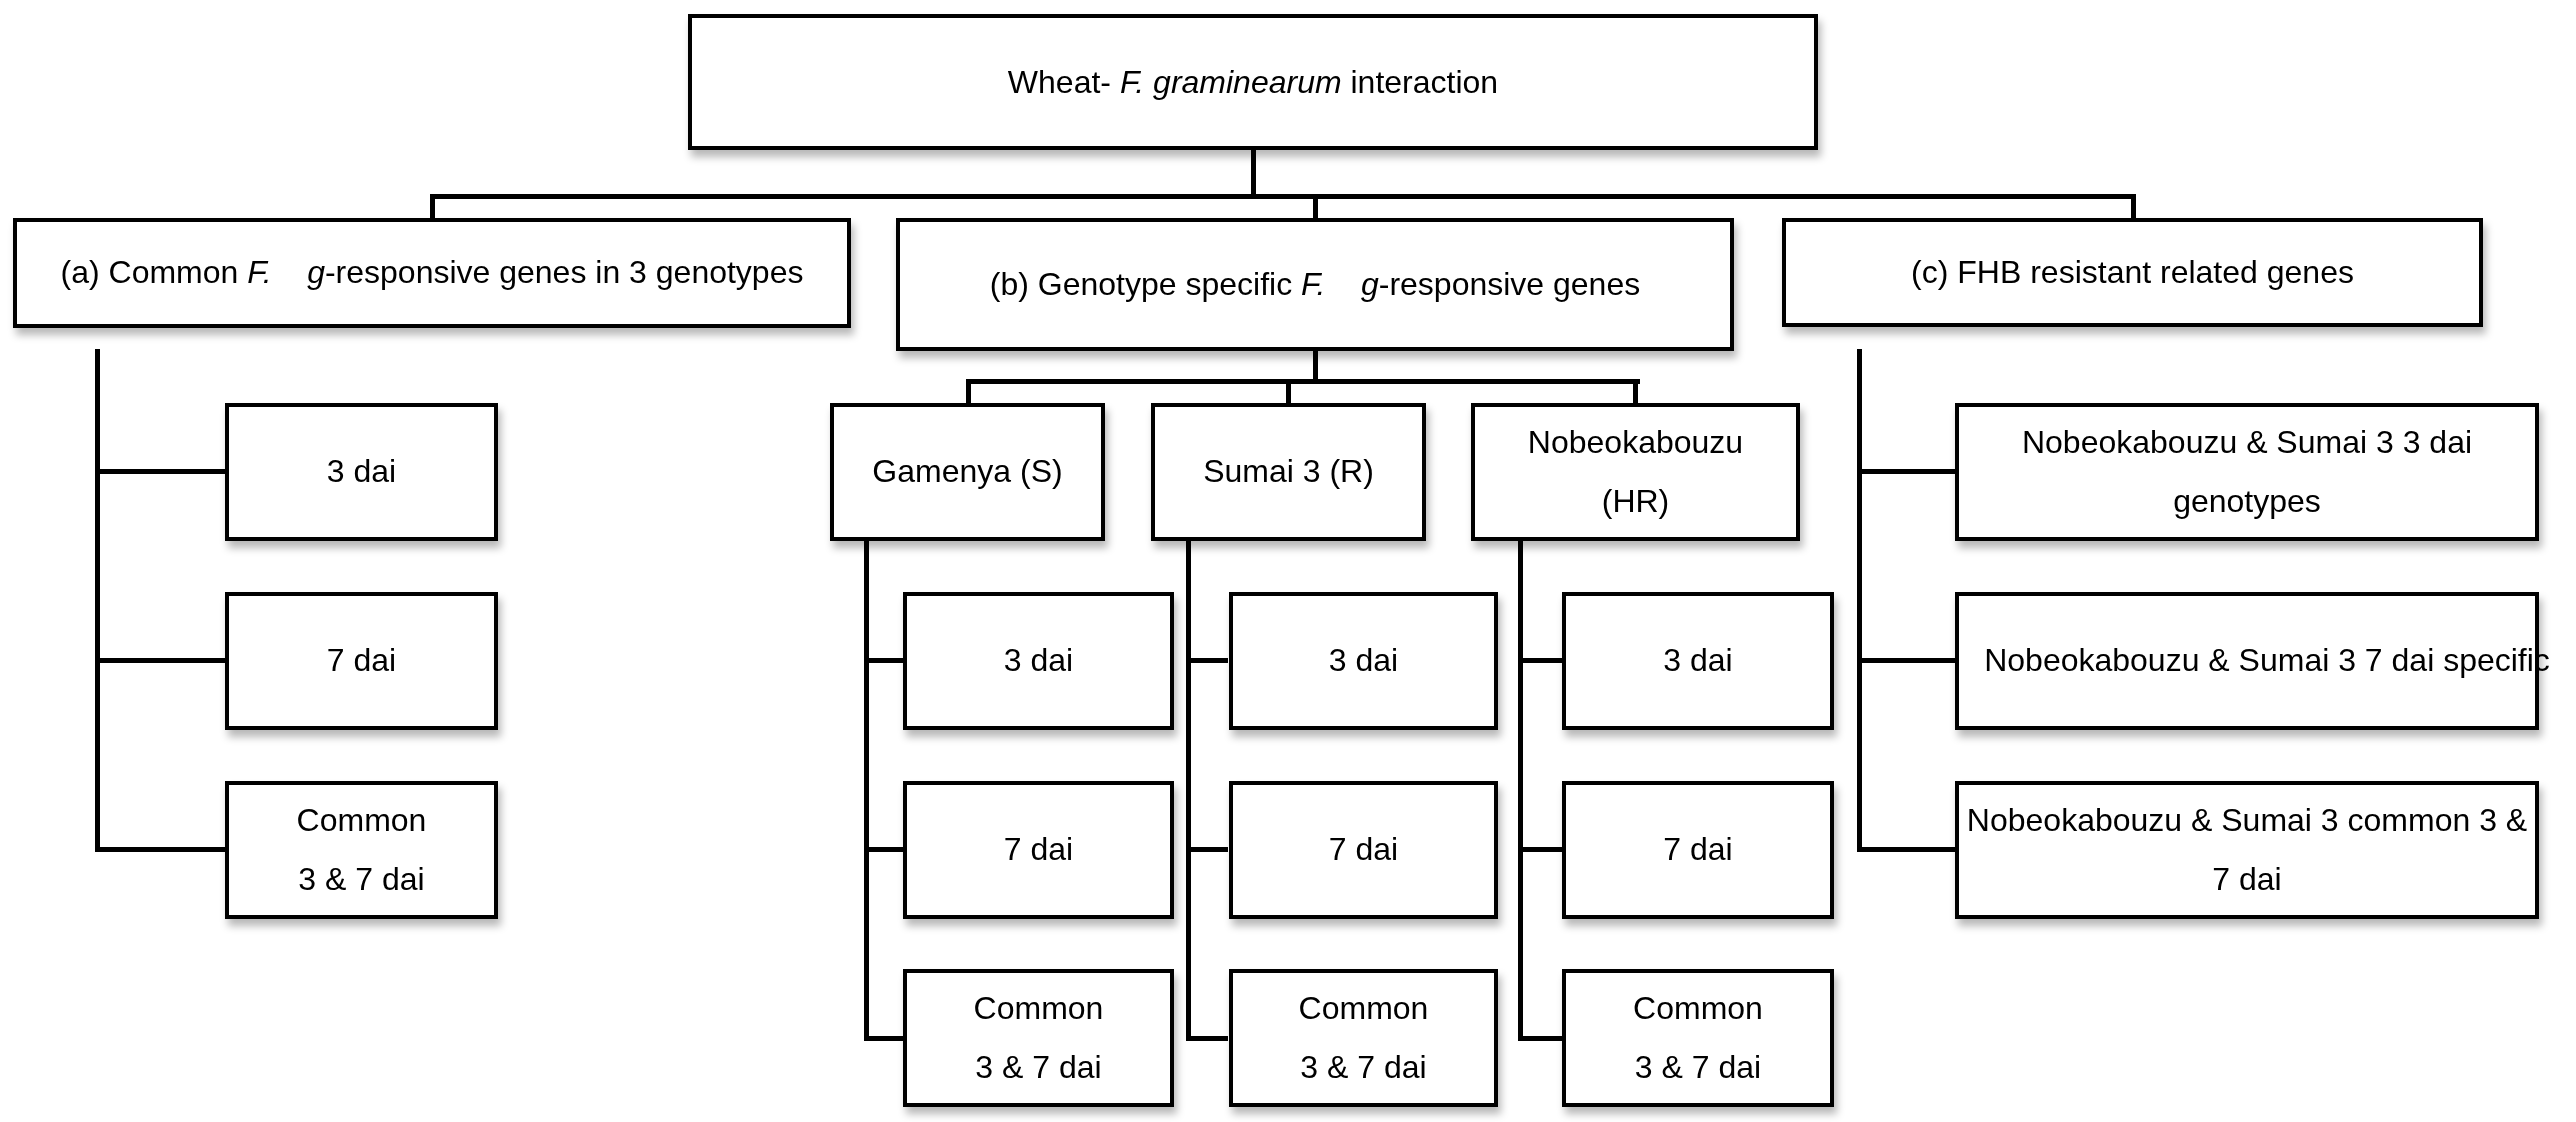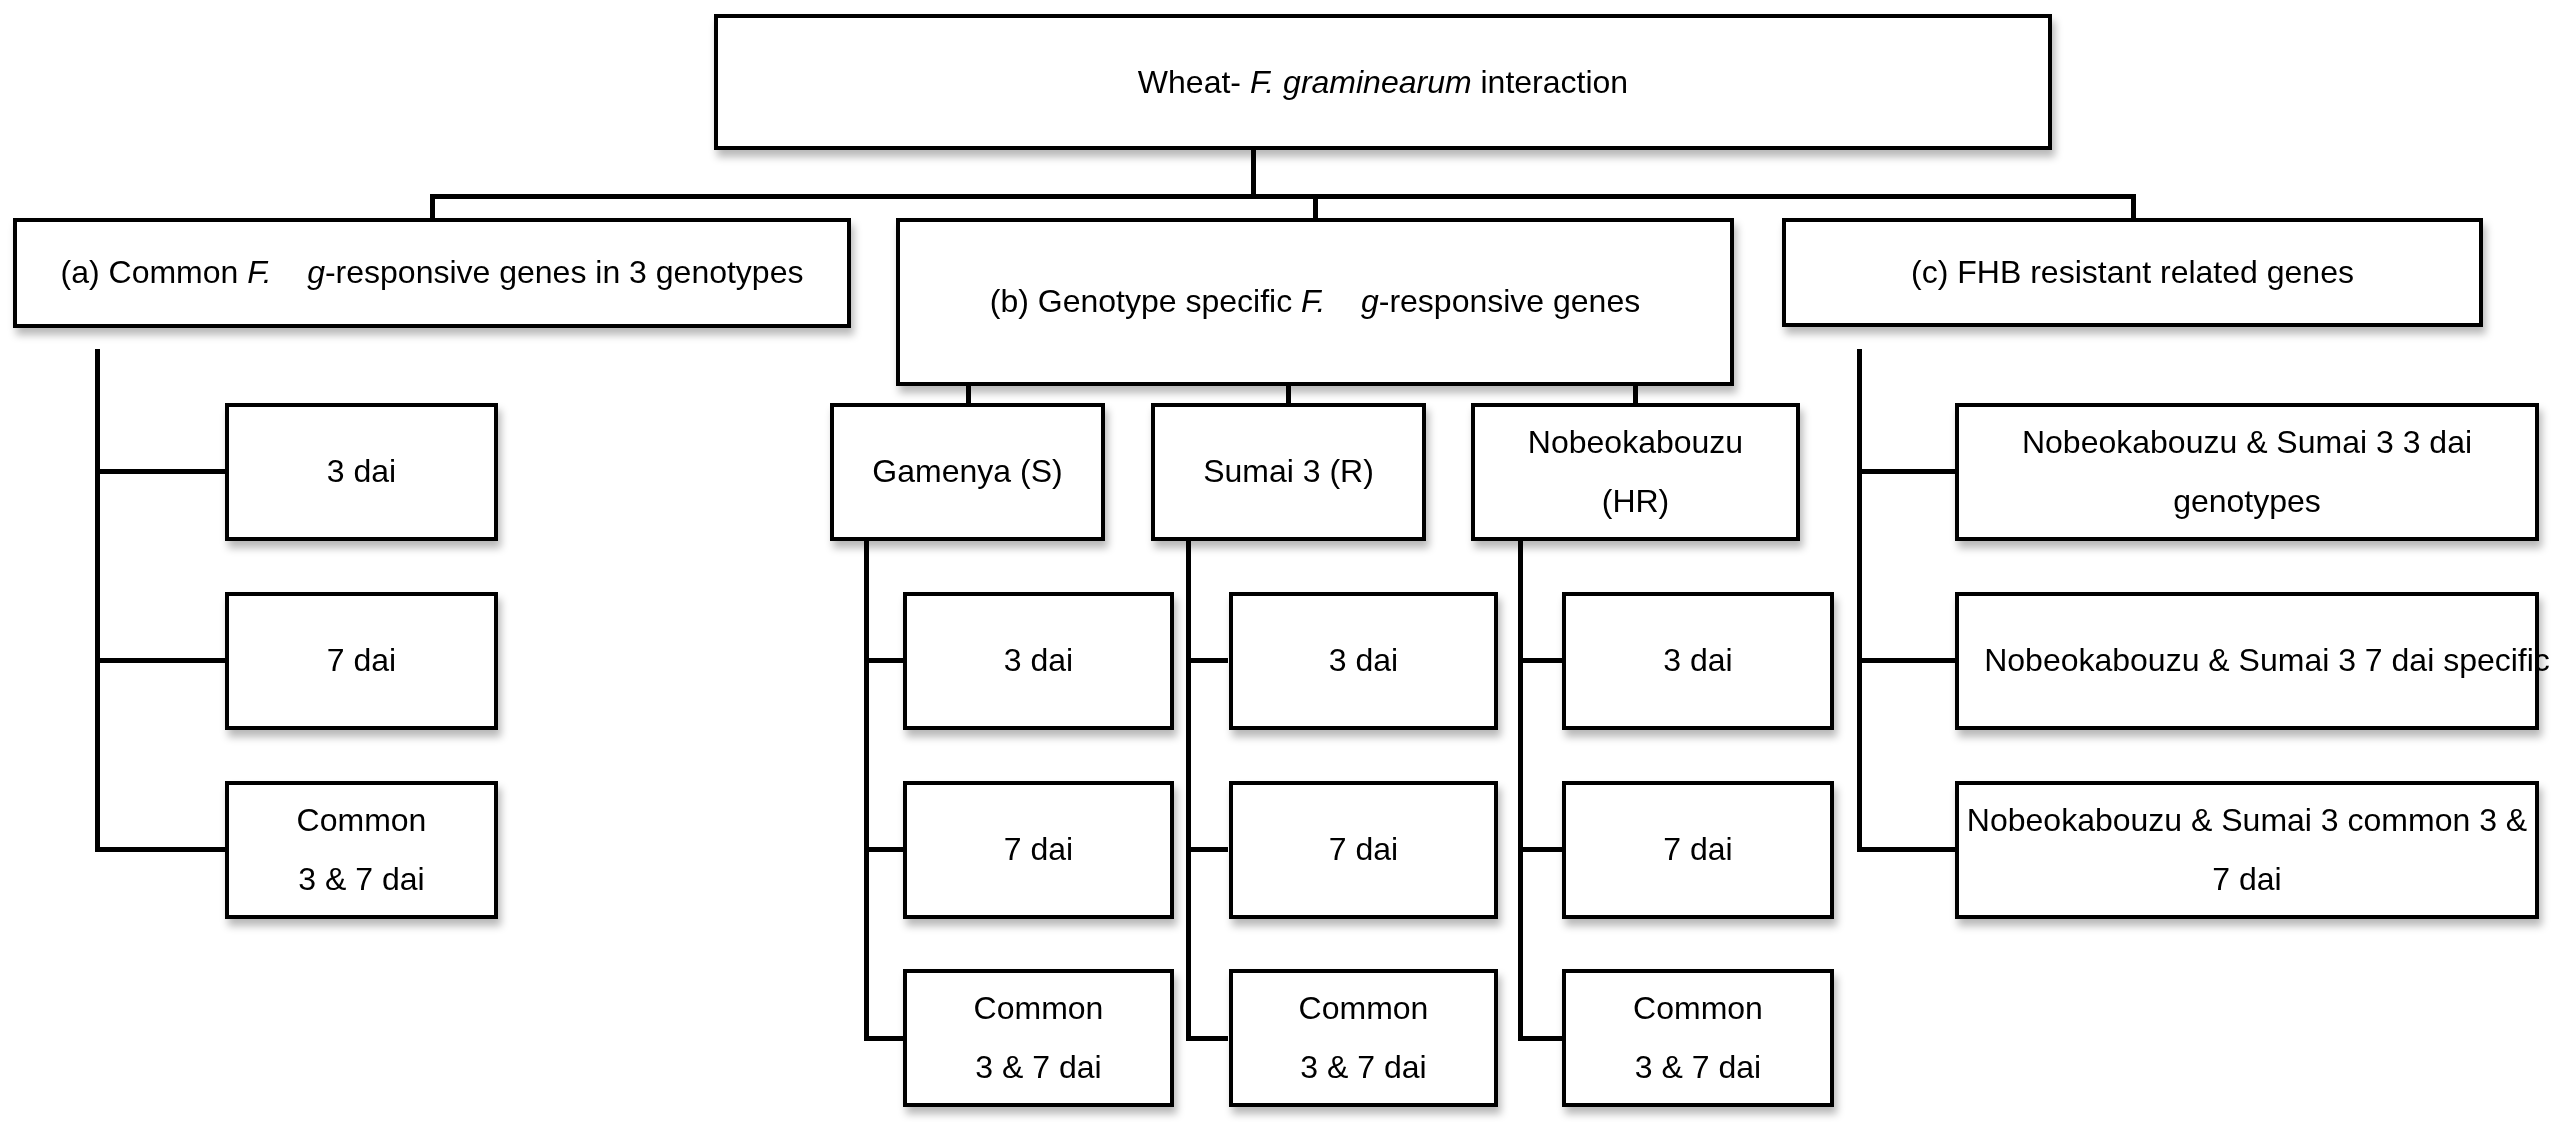--- a/index.html
+++ b/index.html
@@ -73,29 +73,29 @@
   <div class="conn" style="left:1518px; top:538px;  width:4.5px;  height:503px;"></div>
   <div class="conn" style="left:1518px; top:658px; width:44px; height:4.5px;"></div>
   <div class="conn" style="left:1518px; top:847px; width:44px; height:4.5px;"></div>
   <div class="conn" style="left:1518px; top:1036px; width:44px; height:4.5px;"></div>
 
   <div class="conn" style="left:1857px; top:349px;  width:4.5px;    height:503px;"></div>
   <div class="conn" style="left:1857px; top:469px;  width:99px;  height:4.5px;"></div>
   <div class="conn" style="left:1857px; top:658px; width:99px;  height:4.5px;"></div>
   <div class="conn" style="left:1857px; top:847px; width:99px;  height:4.5px;"></div>
 
-  <div class="box" style="left:714px; top:14.3px; width:1338px; height:136px;">
+  <div class="box" style="left:688px; top:14.3px; width:1130px; height:136px;">
     <span class="line"><span class="part">Wheat- </span><span class="part italic">F. graminearum</span><span class="part"> interaction</span></span>
   </div>
 
   <div class="box" style="left:13px; top:218px; width:838px; height:110px;">
     <span class="line"><span class="part">(a) Common </span><span class="part italic">F.</span><span class="part">&nbsp;&nbsp;&nbsp;&nbsp;</span><span class="part italic">g</span><span class="part">-responsive genes in 3 genotypes</span></span>
   </div>
 
-  <div class="box" style="left:896px; top:218px; width:838px; height:168px;">
+  <div class="box" style="left:896px; top:218px; width:838px; height:133px;">
     <span class="line"><span class="part">(b) Genotype specific </span><span class="part italic">F.</span><span class="part">&nbsp;&nbsp;&nbsp;&nbsp;</span><span class="part italic">g</span><span class="part">-responsive genes</span></span>
   </div>
 
   <div class="box" style="left:1782px; top:218px; width:701px; height:109px;">
     <span class="line"><span class="part">(c) FHB resistant related genes</span></span>
   </div>
 
   <div class="box" style="left:225px; top:403px; width:273px; height:138px;">
     <span class="line">3 dai</span>
   </div>

